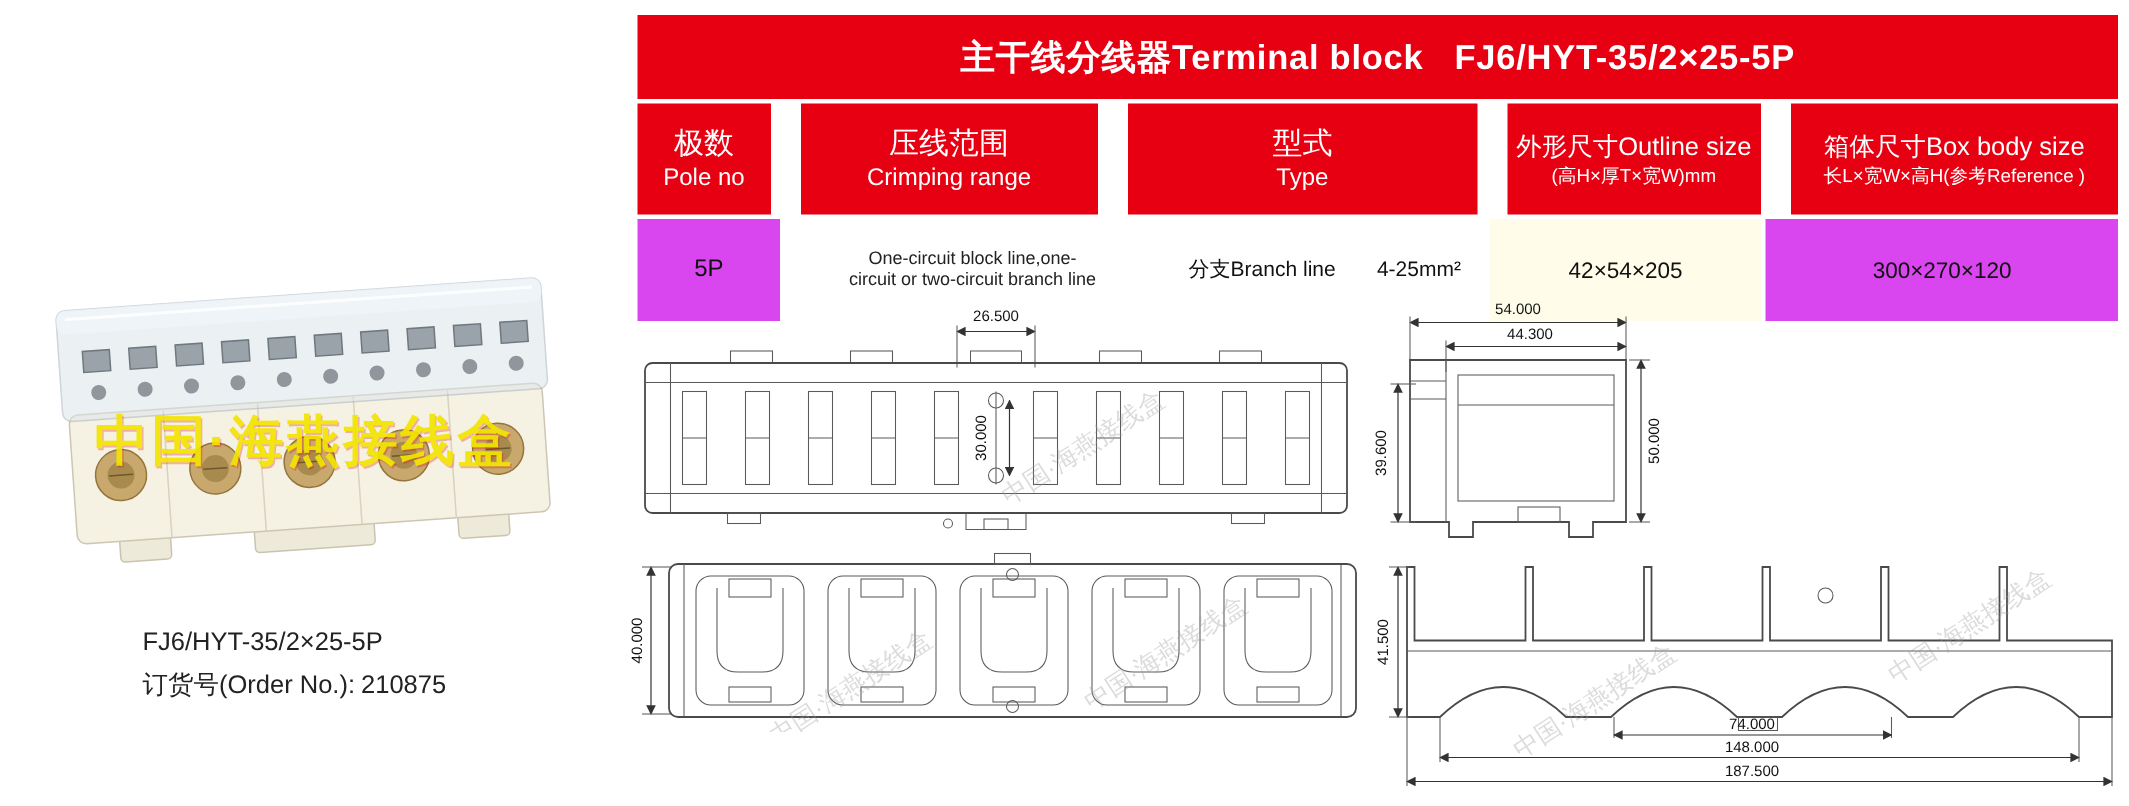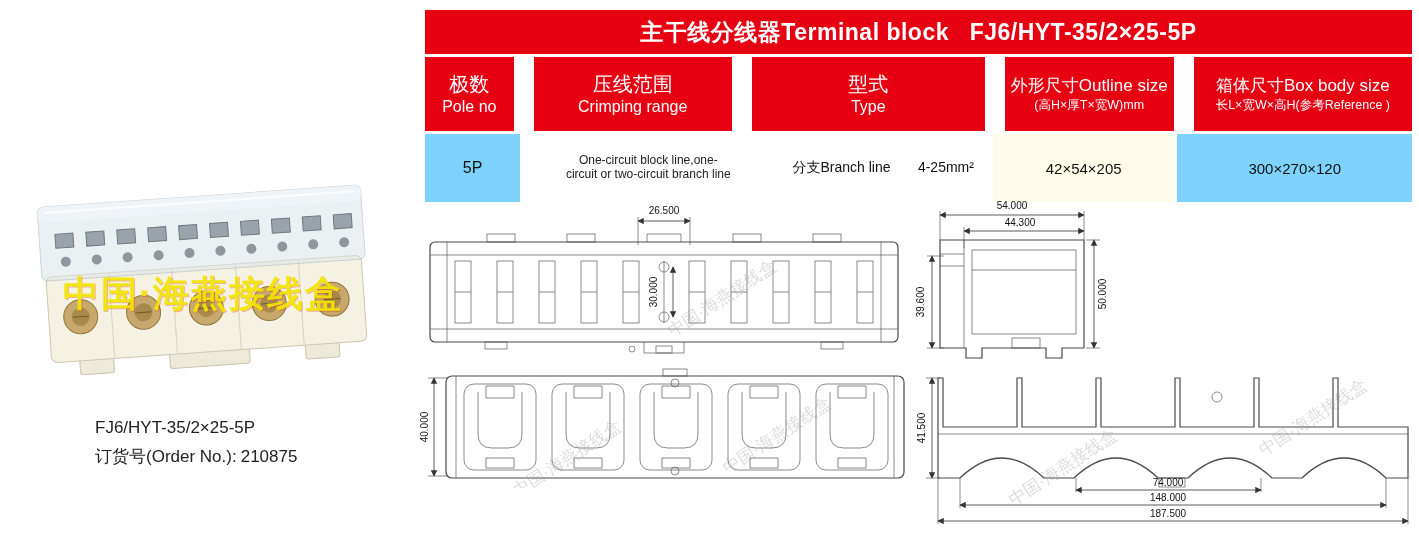--- a/index.html
+++ b/index.html
@@ -1,32 +1,32 @@
 <!DOCTYPE html>
 <html><head>
 <meta charset="utf-8">
 <style>
   *{margin:0;padding:0;box-sizing:border-box}
   html,body{width:1419px;height:537px}
   body{position:relative;background:#fff;font-family:"Liberation Sans","DejaVu Sans",sans-serif;color:#111;overflow:hidden}
 
   
   .spec{position:absolute;left:425px;top:10px;width:987px}
-  .t-title{height:44px;background:#E60012;color:#fff;font-size:23px;font-weight:bold;
+  .t-title{height:56px;background:#E60012;color:#fff;font-size:23px;font-weight:bold;
            display:flex;align-items:center;justify-content:center;white-space:pre;letter-spacing:.5px}
   .t-head{display:flex;gap:20px;margin-top:3px;height:74px}
   .hc{background:#E60012;color:#fff;display:flex;flex-direction:column;align-items:center;justify-content:center;line-height:1.3;text-align:center}
   .hc .zh{font-size:20px}
   .hc .en{font-size:16px}
   .hc.compact .zh{font-size:17px}
   .hc.compact .en{font-size:12.5px}
   .c1{width:97px}.c2{width:255px}.c3{width:217px}.c4{width:185px}.c5{width:239px}
   .t-row{display:flex;gap:3px;margin-top:3px;height:68px}
   .dc{display:flex;flex-direction:column;align-items:center;justify-content:center;background:#fff;text-align:center}
-  .dc.yellow{background:#7dd3fc}
+  .dc.yellow{background:#d946ef}
   .dc.cream{background:#FFFDEA}
   .cell-pole{font-size:16px}
   .type-zh{font-size:14.5px;line-height:1.4}
   .type-en{font-size:12px;line-height:1.15;color:#222}
   .dc.c3{align-items:stretch;padding:0 16px}
   .cr-line{display:flex;justify-content:space-between;font-size:14px;line-height:1.55}
   .size-text{font-size:15px}
 
   
   .photo{position:absolute;left:15px;top:158px;width:380px;height:252px}

